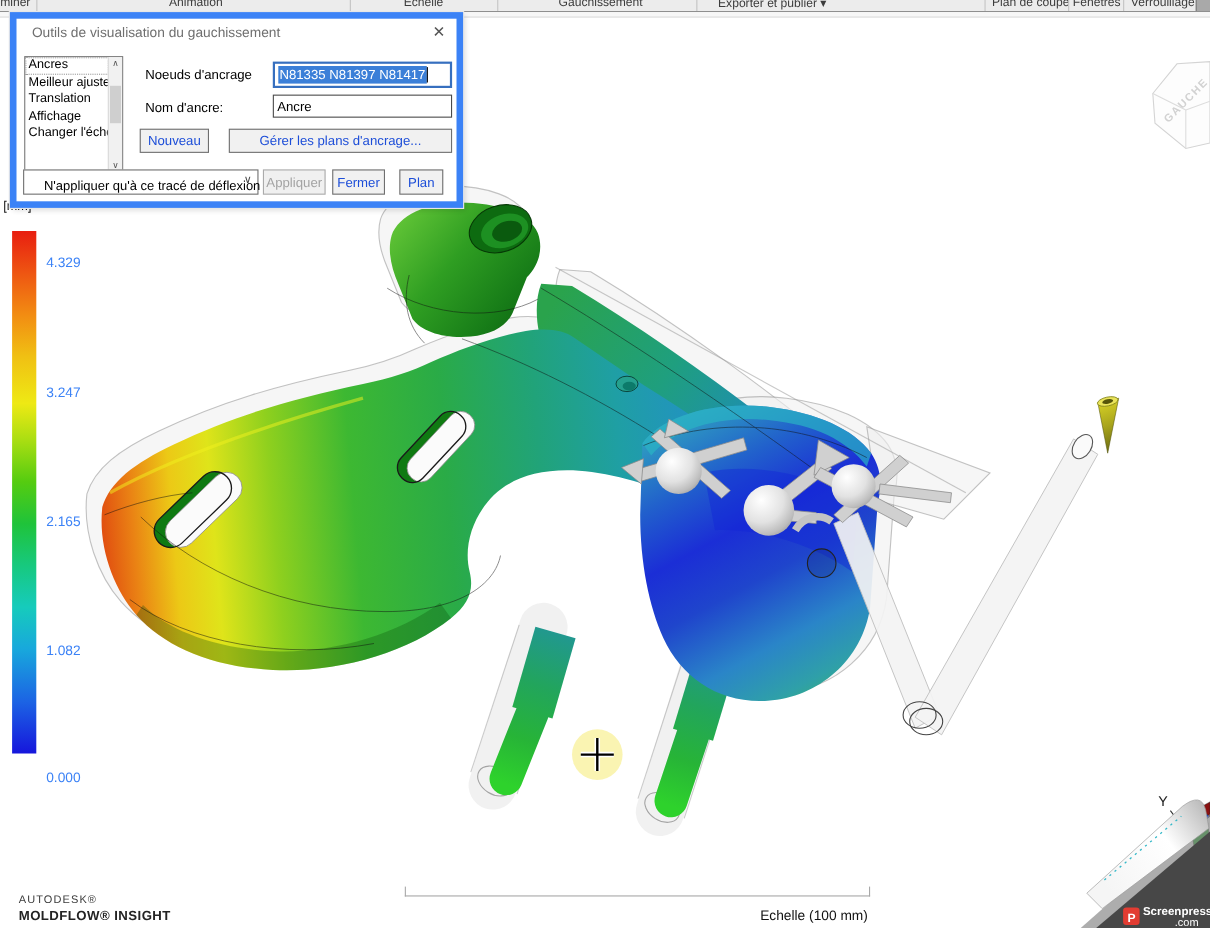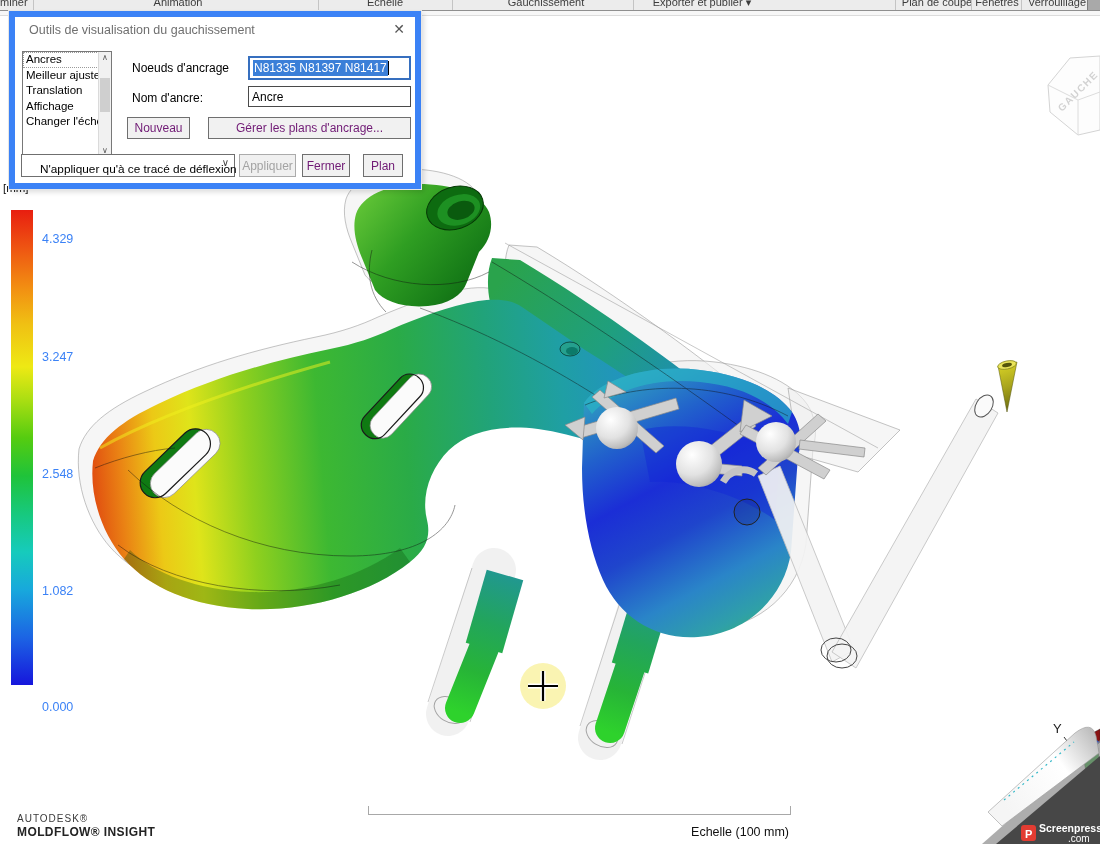--- a/index.html
+++ b/index.html
@@ -45,21 +45,21 @@
   .hscroll .arr{position:absolute;top:0;width:11px;height:12px;font-size:9px;color:#555;text-align:center;line-height:12px;}
   .hscroll .thumb{position:absolute;left:13px;top:1px;width:33px;height:10px;background:#cfcfcf;}
   .corner{position:absolute;right:0;bottom:0;width:12px;height:12px;background:#f1f1f1;}
   .fld-label{position:absolute;left:117px;font-size:12px;color:#000;}
   .textbox{position:absolute;left:233px;width:163px;background:#fff;box-sizing:border-box;font-size:12px;color:#000;
            display:flex;align-items:center;padding-left:3px;white-space:nowrap;overflow:hidden;text-align:right;}
   #tb-nodes{top:39px;height:24px;border:2px solid #366fbf;}
   #tb-nodes .sel{background:#3b7fd8;color:#fff;padding:1px 1px;}
   #tb-nodes .caret{display:inline-block;width:1px;height:14px;background:#000;margin-left:0px;}
   #tb-name{top:69px;height:21px;border:1px solid #4a4a4a;}
-  .btn{position:absolute;background:#f1f1f1;border:1px solid #6f6f6f;font-size:12px;color:#701a75;
+  .btn{position:absolute;background:#f1f1f1;border:1px solid #6f6f6f;font-size:12px;color:#1d4ed8;
        text-align:center;box-sizing:border-box;display:flex;align-items:center;justify-content:center;white-space:nowrap;}
   #btn-new{left:112px;top:100px;width:63px;height:22px;}
   #btn-manage{left:193px;top:100px;width:203px;height:22px;}
   #btn-apply{left:224px;top:137px;width:57px;height:23px;color:#a3a3a3;border-color:#ababab;background:#f0f0f0;}
   #btn-close2{left:287px;top:137px;width:48px;height:23px;}
   #btn-help{left:348px;top:137px;width:40px;height:23px;}
   #dropdown{position:absolute;left:6px;top:137px;width:214px;height:23px;border:1px solid #6f6f6f;background:#fff;
             box-sizing:border-box;font-size:11.8px;color:#000;display:flex;align-items:flex-end;padding-left:18px;white-space:nowrap;}
   #dropdown .chev{position:absolute;right:5px;top:2px;font-size:10px;color:#444;}
   
@@ -300,21 +300,21 @@
       <text x="1039" y="832" font-size="10.5" font-weight="bold" fill="#ffffff">Screenpresso</text>
       <text x="1068" y="842" font-size="10" fill="#ffffff">.com</text>
     </g>
   </svg>
 
   <div id="legend">
     <div id="legend-unit">[mm]</div>
     <div id="legend-bar"></div>
     <div class="legend-tick" style="top:22px">4.329</div>
     <div class="legend-tick" style="top:140px">3.247</div>
-    <div class="legend-tick" style="top:257px">2.548</div>
+    <div class="legend-tick" style="top:257px">2.165</div>
     <div class="legend-tick" style="top:374px">1.082</div>
     <div class="legend-tick" style="top:490px">0.000</div>
   </div>
 
   <div id="scalebar"></div>
   <div id="scalebar-label">Echelle (100 mm)</div>
 
   <div id="brand">
     <div class="l1">AUTODESK®</div>
     <div class="l2">MOLDFLOW® INSIGHT</div>

